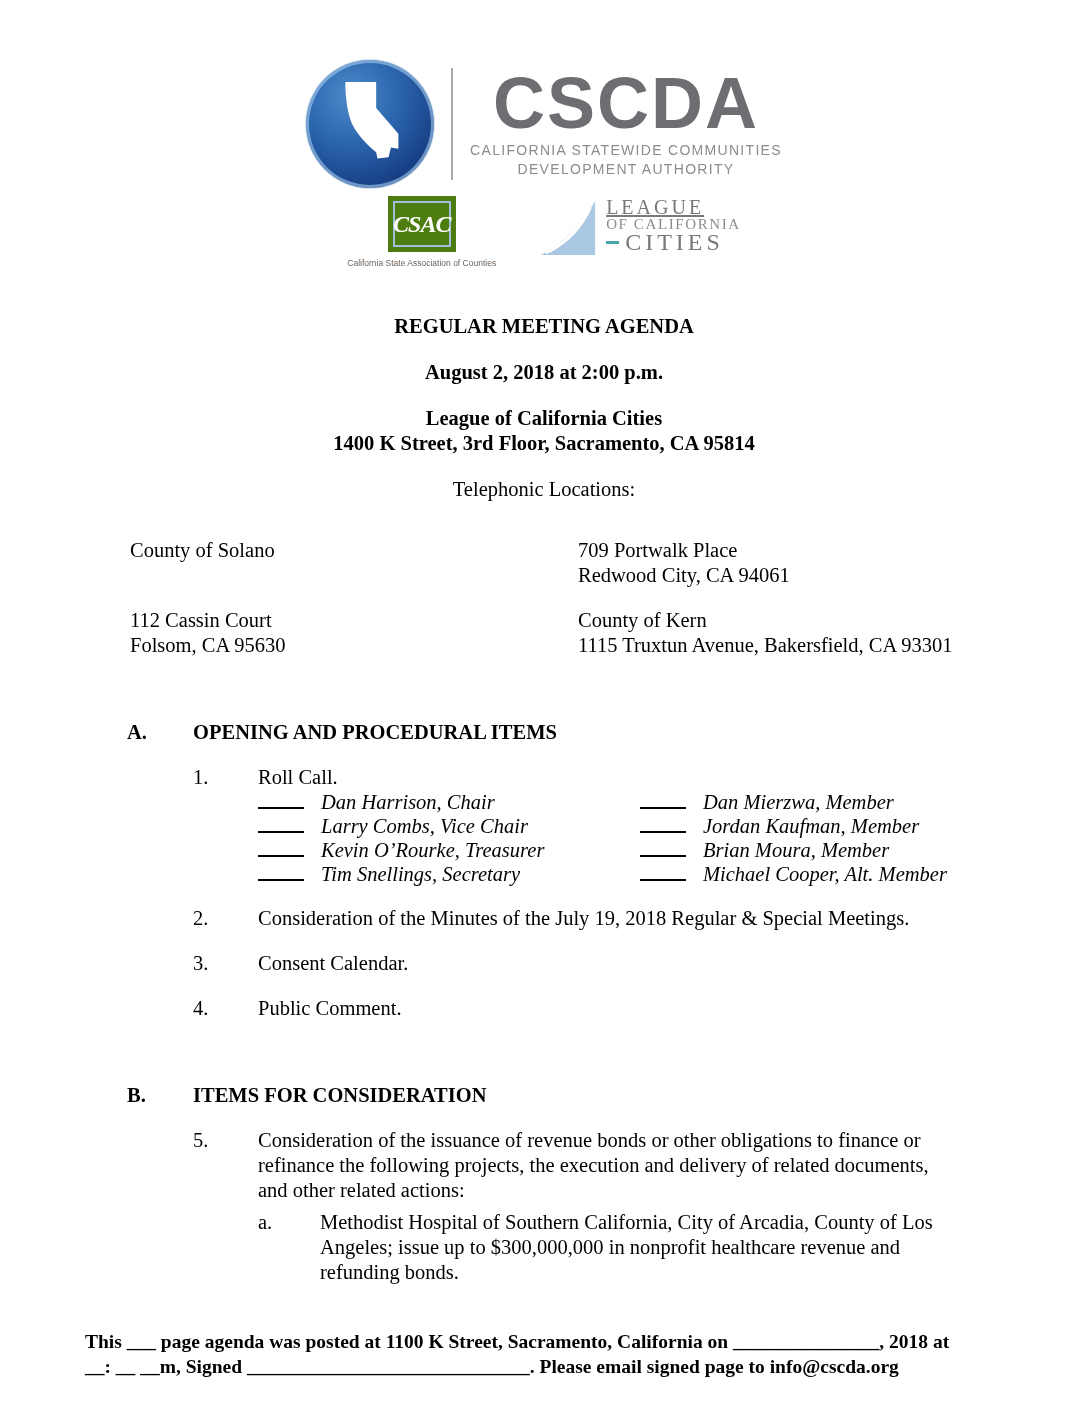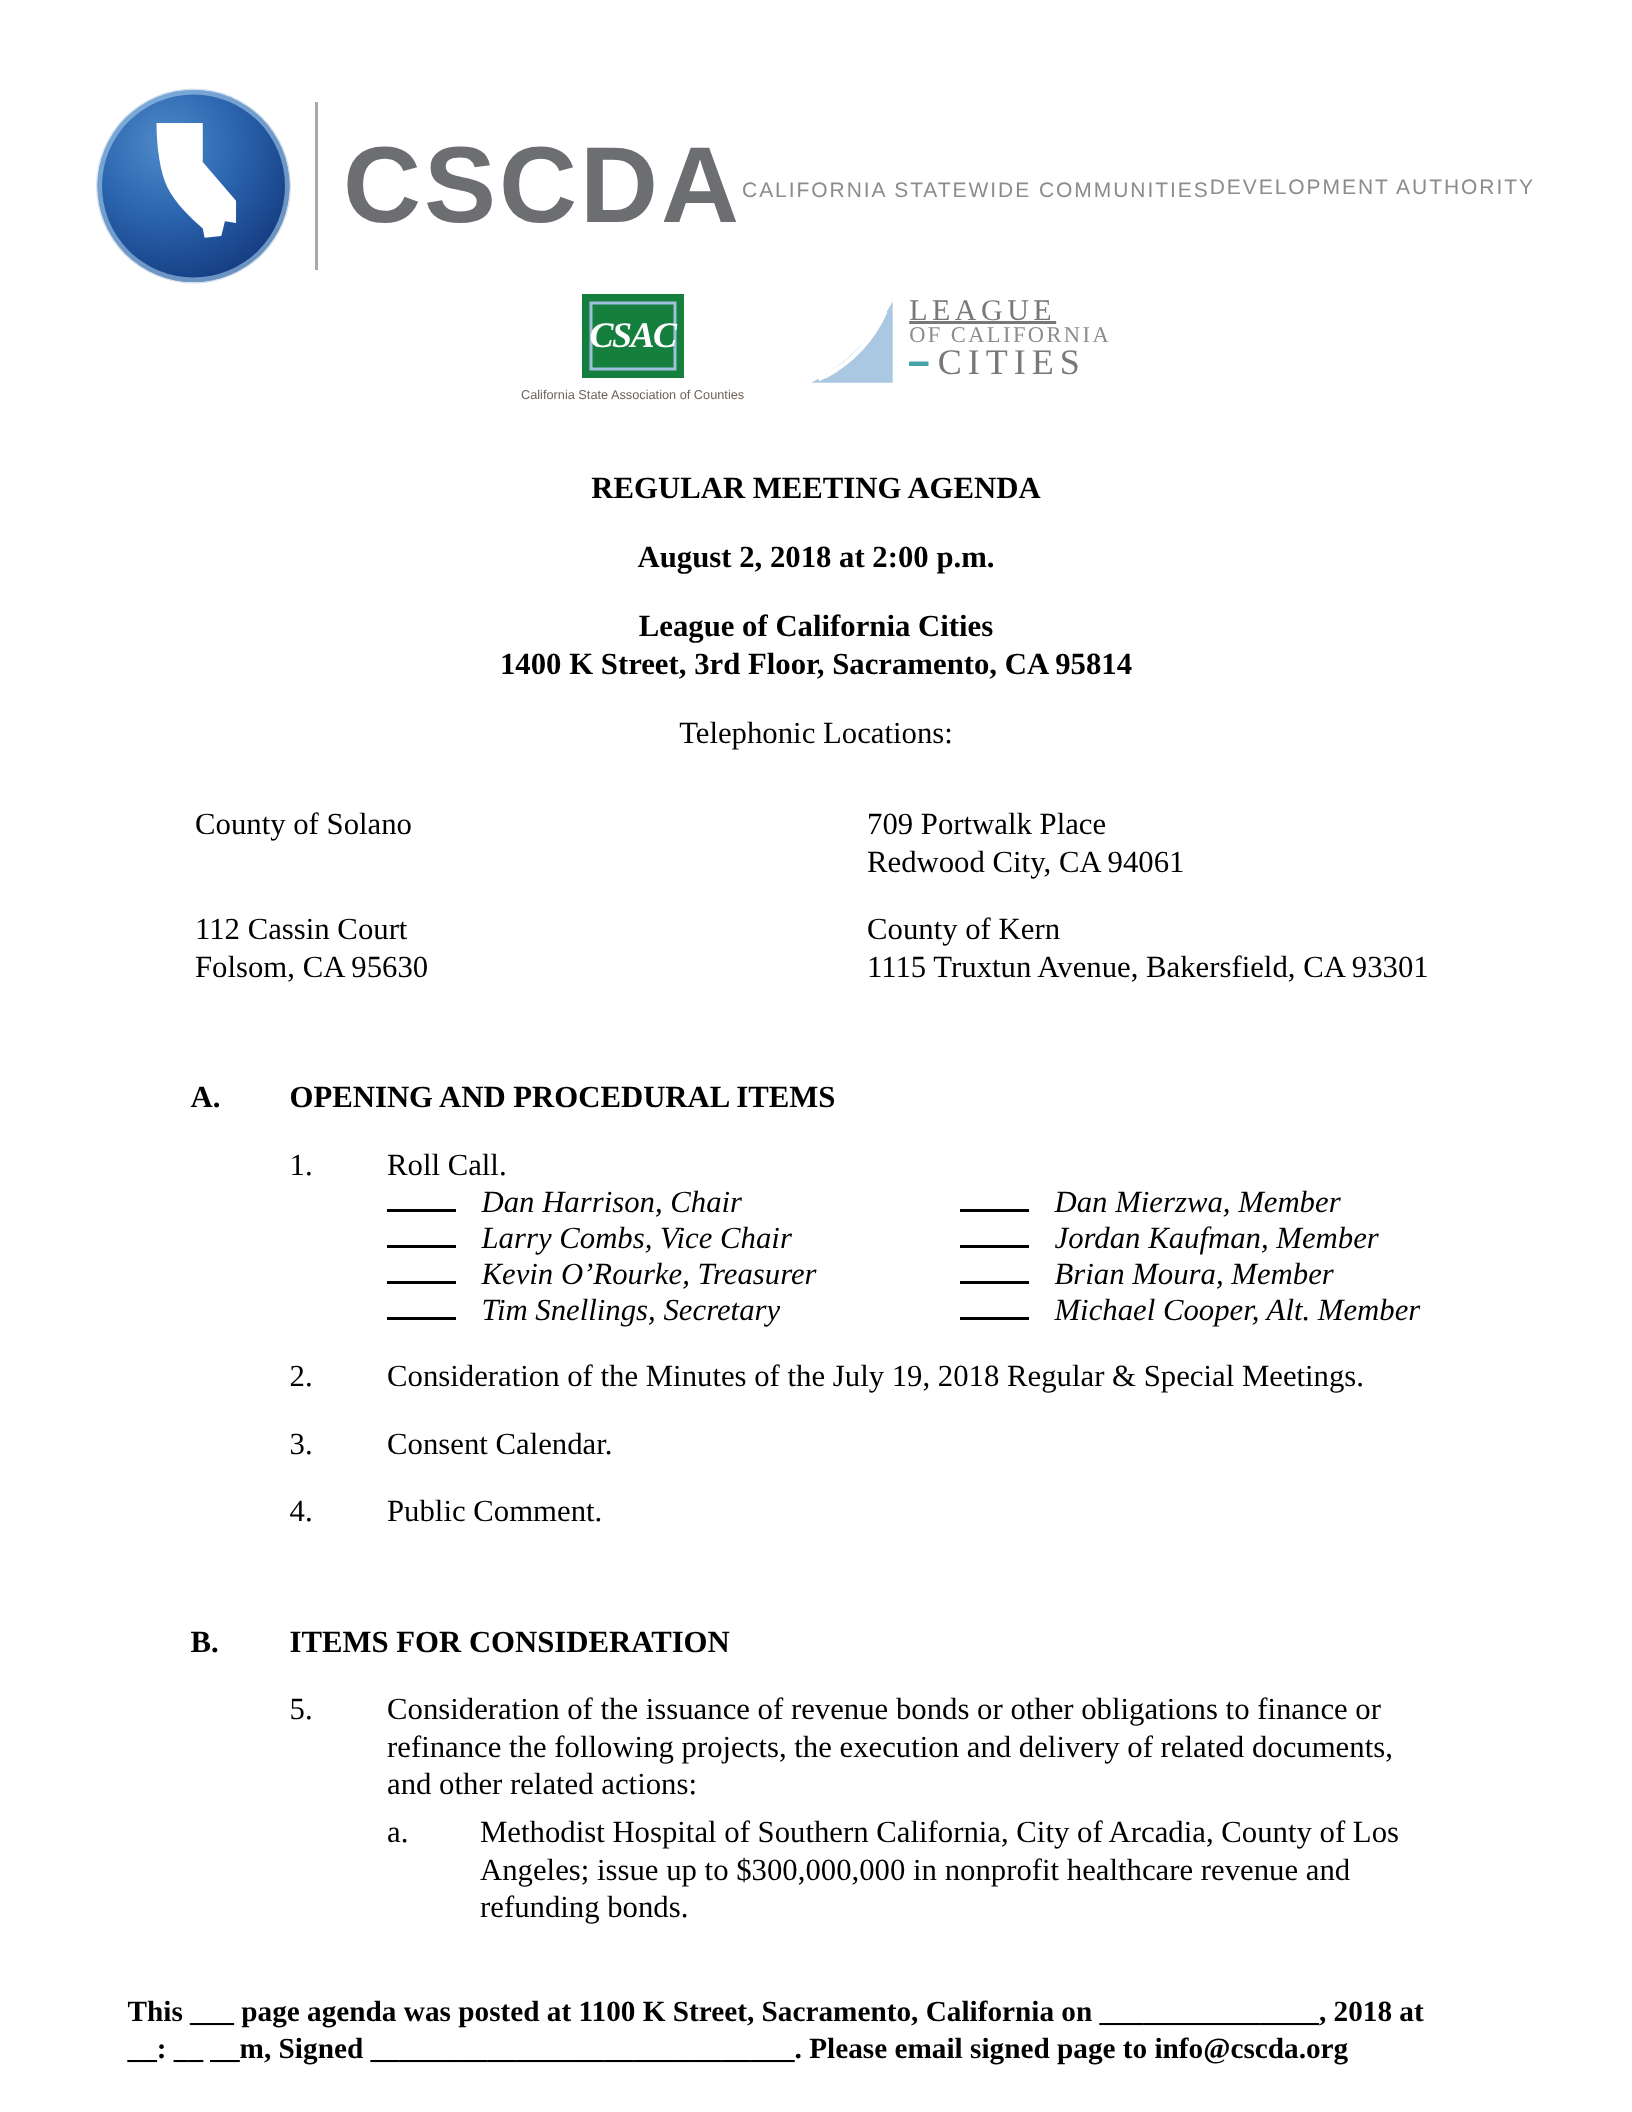--- a/index.html
+++ b/index.html
@@ -15,33 +15,33 @@
   
   .logo-row{display:flex;justify-content:center;align-items:center;padding-top:60px;}
   .logo-circle{
     width:128px;height:128px;border-radius:50%;
     background:radial-gradient(circle at 35% 28%, #4e8aca 0%, #2a64ad 40%, #173f85 75%, #102e66 100%);
     box-shadow:inset 0 0 0 3px rgba(165,205,238,.6), 0 0 0 1px #d7e2ee;
     display:flex;align-items:center;justify-content:center;flex:none;
   }
   .logo-circle svg{width:74px;height:92px;}
   .logo-divider{width:2px;height:112px;background:#a7a9ac;margin:0 17px;flex:none;}
-  .logo-textcol{display:flex;align-items:center;}
+  .logo-textcol{display:flex;flex-direction:column;align-items:center;}
   .logo-acronym{
     font-family:"Liberation Sans", sans-serif;font-weight:bold;
     font-size:72px;line-height:66px;color:#6d6e71;letter-spacing:2px;
   }
   .logo-tagline{
     font-family:"Liberation Sans", sans-serif;font-size:14px;line-height:19px;
     color:#8a8c8f;letter-spacing:1.3px;text-align:center;
   }
   .logo-tagline.first{margin-top:5px;}
   .logo-row2{display:flex;justify-content:center;align-items:flex-start;gap:42px;margin-top:8px;height:78px;}
   .csac{display:flex;flex-direction:column;align-items:center;}
-  .csac-box{background:#15803d;padding:5px;width:58px;height:46px;}
+  .csac-box{background:#4d7c0f;padding:5px;width:58px;height:46px;}
   .csac-inner{border:2px solid #9fc0dd;width:100%;height:100%;box-sizing:border-box;
     display:flex;align-items:center;justify-content:center;}
   .csac-text{color:#fff;font-family:"Liberation Serif",serif;font-style:italic;font-weight:bold;
     font-size:24px;line-height:24px;letter-spacing:-1px;}
   .csac-caption{font-family:"Liberation Sans", sans-serif;font-size:8.5px;line-height:10px;
     color:#6e6259;margin-top:6px;white-space:nowrap;}
   .league{display:flex;align-items:flex-start;gap:8px;}
   .league svg{width:60px;height:60px;margin-top:2px;}
   .league-textcol{display:flex;flex-direction:column;}
   .league-l1{font-family:"Liberation Serif",serif;font-size:20px;line-height:22px;

